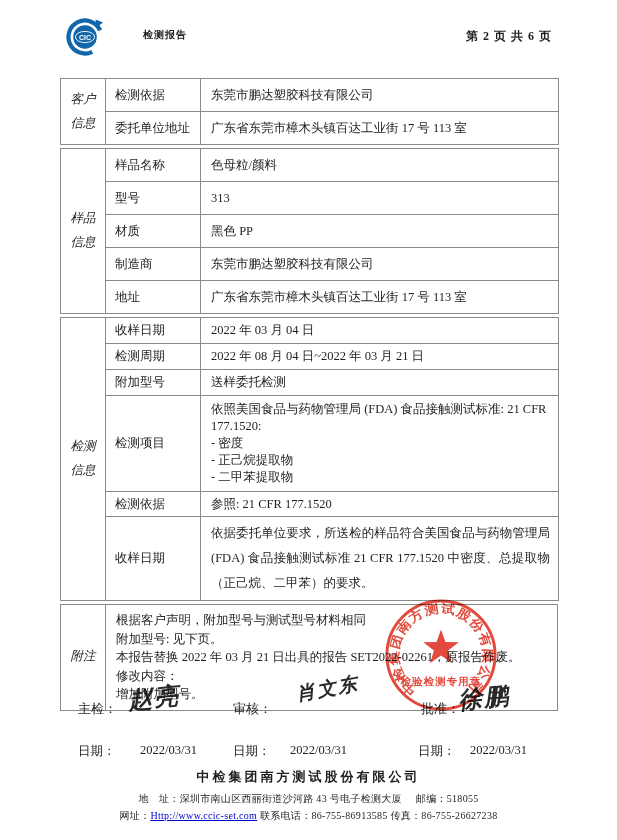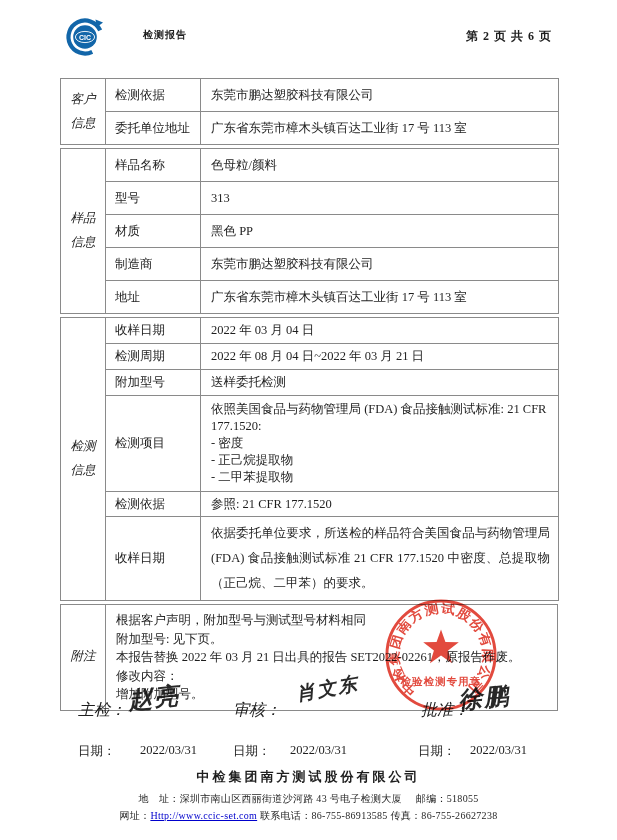--- a/index.html
+++ b/index.html
@@ -23,21 +23,21 @@
   td.c2 { width:95px; padding-left:9px; }
   td.c3 { width:358px; padding-left:10px; padding-right:8px;margin-top:8px; }
   tr.h33 td { height:33px; }
   tr.h26 td { height:26px; }
   tr.h25 td { height:25px; }
   .ml { padding-top:5px; padding-bottom:5px; line-height:17px; }
   .concl { line-height:25px; padding-top:4px; padding-bottom:4px; text-align:justify;}
   .notes-cell { padding:6px 10px 6px 10px; line-height:18.5px; }
   
   .sig { position:absolute; left:0; top:648px; width:617px; height:118px; }
-  .sig .lab { position:absolute; font-size:16px;font-style:italic; }
+  .sig .lab { position:absolute; font-size:13px; }
   .sig .name { position:absolute; font-style:italic; font-weight:bold; color:#111;
                font-size:24px; transform:rotate(-6deg); letter-spacing:2px; opacity:.9;
                font-family:"DejaVu Serif",serif; }
   .sig .name.small { font-size:19px; transform:rotate(-10deg); }
   .sig .date { position:absolute; font-size:12.5px; }
   
   .stamp { position:absolute; left:382px; top:596px; width:118px; height:118px;
            mix-blend-mode:multiply; opacity:.92; z-index:5; }
   
   .ftr { position:absolute; left:0; top:768px; width:617px; text-align:center; }

